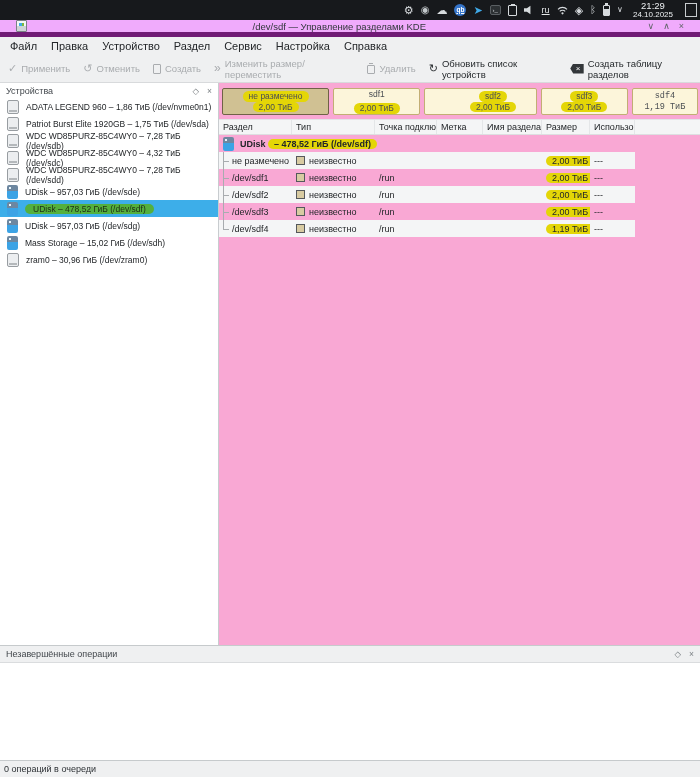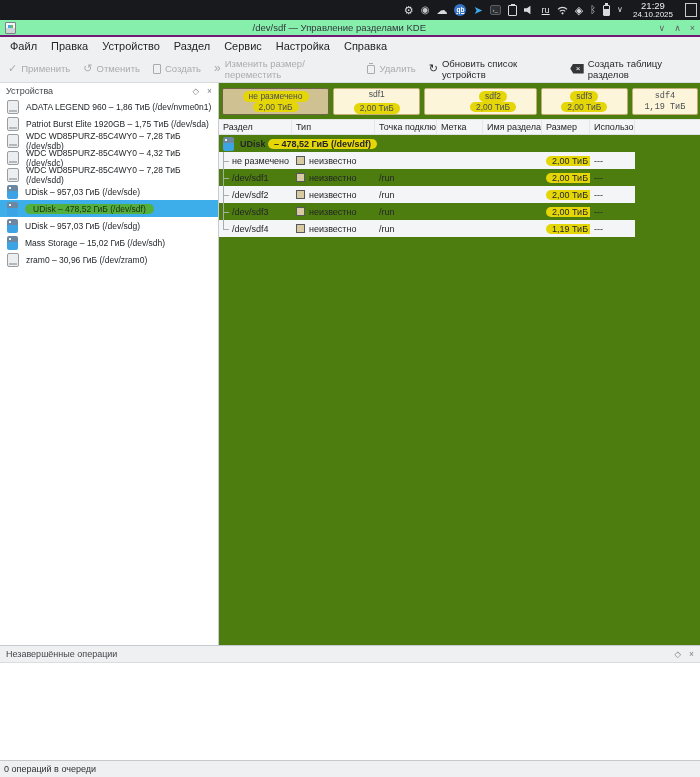--- a/index.html
+++ b/index.html
@@ -24,22 +24,22 @@
   .shape-clipboard { width:9px; height:11px; border:1px solid #d7dbde; border-radius:1px; position:relative; }
   .shape-clipboard::before { content:""; position:absolute; top:-2px; left:2px; width:4px; height:2px; background:#d7dbde; }
   .shape-volume { width:11px; height:10px; background:#d7dbde; clip-path:polygon(0 33%,30% 33%,62% 8%,62% 92%,30% 67%,0 67%); }
   .shape-batt { width:7px; height:11px; border:1px solid #d7dbde; border-radius:1px; position:relative; background:linear-gradient(0deg,#d7dbde 65%,transparent 65%); }
   .shape-batt::before { content:""; position:absolute; top:-3px; left:1px; width:3px; height:2px; background:#d7dbde; }
   .clock { text-align:center; color:#eceff1; line-height:1.05; margin-left:3px; }
   .clock .t { font-size:9.5px; }
   .clock .d { font-size:8px; }
   .desk-sq { width:12px; height:14px; border:1px solid #c8cccf; margin-left:5px; }
   
-  .titlebar { position:absolute; top:20px; left:0; right:0; height:17px; background:#86efac;
-    border-bottom:2px solid #701a75; display:flex; align-items:center; padding:0 5px; }
+  .titlebar { position:absolute; top:20px; left:0; right:0; height:17px; background:#f0abfc;
+    border-bottom:5px solid #701a75; display:flex; align-items:center; padding:0 16px; }
   .app-ico { width:11px; height:12px; border:1px solid #7b8186; border-radius:1px; margin-right:4px;
     background:linear-gradient(180deg,#f4f6f7 50%,#cfd4d7 50%); position:relative; }
   .app-ico::after { content:""; position:absolute; left:2px; top:2px; width:3px; height:3px; background:#3daee9; }
   .app-ico::before { content:""; position:absolute; right:2px; top:2px; width:3px; height:3px; background:#7fb93c; }
   .win-title { flex:1; text-align:center; font-size:9.5px; color:#31363b; }
   .win-btns { display:flex; gap:9px; color:#5e6366; font-size:9px; }
   .win-btns span { cursor:default; }
   
   .menubar { position:absolute; top:37px; left:0; right:0; height:18px; display:flex; align-items:center; padding-left:3px; }
   .menu-item { font-size:11px; padding:2px 7px; color:#232629; }
@@ -62,21 +62,21 @@
   .side-head, .ops-head { height:15px; display:flex; align-items:center; font-size:9px; color:#43484d; padding:0 6px; }
   .side-head .sp, .ops-head .sp { flex:1; }
   .panel-btn { color:#7b8084; font-size:8.5px; margin-left:8px; }
   .dev { height:17px; display:flex; align-items:center; gap:7px; padding-left:7px; font-size:8.5px; color:#232629; }
   .dev.sel { background:#3daee9; }
   .ic-hdd { width:12px; height:14px; background:#eceef0; border:1px solid #989da1; border-radius:2px; position:relative; flex:0 0 auto; }
   .ic-hdd::after { content:""; position:absolute; bottom:1px; left:1px; right:1px; height:2px; background:#b4b8bb; }
   .ic-usb { width:11px; height:14px; border-radius:2px; background:linear-gradient(180deg,#6d87a0 40%,#3ca3e5 40%); position:relative; flex:0 0 auto; }
   .ic-usb::after { content:""; position:absolute; top:2px; left:2px; width:2px; height:2px; background:#e8f4fb; }
   .hl-green { background:#54b03d; border-radius:8px; padding:0 8px; color:#1d2b15; }
-  .main { flex:1; background:#4d7c0f; position:relative; }
+  .main { flex:1; background:#f9a8d4; position:relative; }
   
   .pt-bar { display:flex; gap:4px; margin:5px 2px 0 3px; height:27px; }
   .seg { border:1px solid #c2ae74; background:#fcf5da; border-radius:2px; display:flex; flex-direction:column;
     align-items:center; justify-content:center; font-size:8.5px; line-height:1.25; color:#4a4e53; min-width:0; }
   .seg.sel { background:#d0c193; border-color:#6f6247; }
   .hl { background:#e4d607; border-radius:8px; padding:0 6px; }
   
   .tbl { margin-top:4px; font-size:9px; }
   .thead { display:flex; height:16px; align-items:center; background:#f4f5f6;
     border-top:1px solid #e3e5e7; border-bottom:1px solid #dddfe1; }

